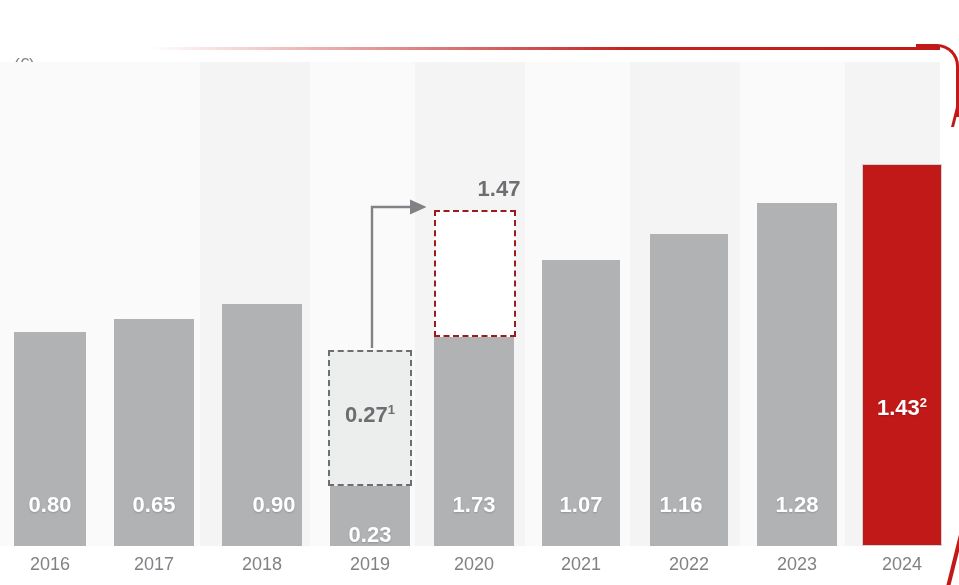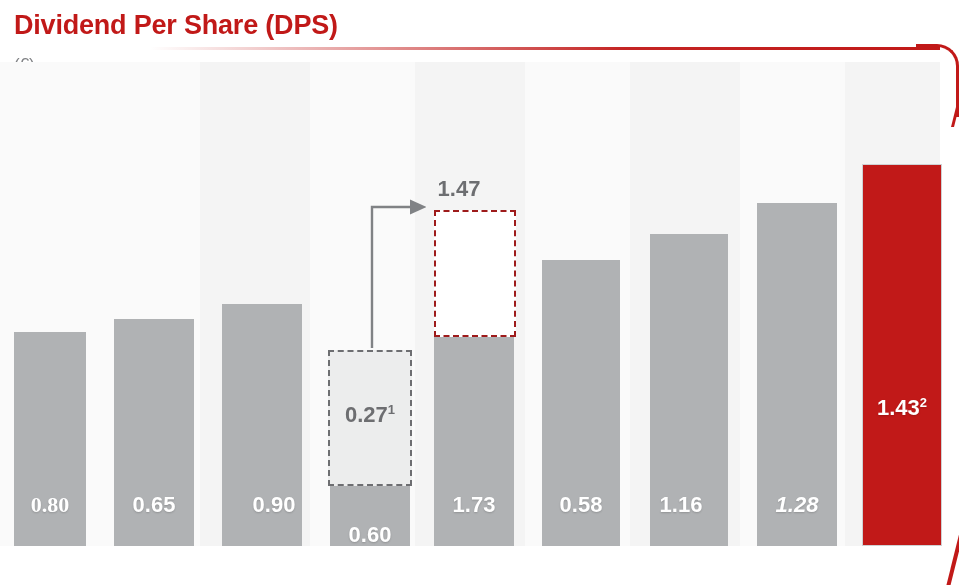--- a/index.html
+++ b/index.html
@@ -190,69 +190,81 @@
 </style>
 </head>
 <body>
 
 <div id="slide">
 
   <div class="frame-line"></div>
   <div class="frame-corner"></div>
   <div class="frame-slash"></div>
 
-  <div class="chart-title">Dividend Per Share (DPS)</div>
   <div class="chart-subtitle">(€)</div>
 
   <div class="plot">
 
     <div id="bands">
         <div class="band" style="left: 0px; width: 200px;"></div>
         <div class="band alt" style="left: 200px; width: 110px;"></div>
         <div class="band" style="left: 310px; width: 105px;"></div>
         <div class="band alt" style="left: 415px; width: 110px;"></div>
         <div class="band" style="left: 525px; width: 105px;"></div>
         <div class="band alt" style="left: 630px; width: 110px;"></div>
         <div class="band" style="left: 740px; width: 105px;"></div>
         <div class="band alt" style="left: 845px; width: 95px;"></div>
       </div>
 
     <div id="bars">
         <div class="bar" style="left: 14px; width: 72px; height: 214px;"></div>
-        <div class="bar-label" style="left: 14px; width: 72px; top: 430px; font-family: Liberation Serif, serif;">0.80</div>
+        <div class="bar-label" style="left: 14px; width: 72px; top: 430px;">0.80</div>
         <div class="bar" style="left: 114px; width: 80px; height: 227px;"></div>
         <div class="bar-label" style="left: 114px; width: 80px; top: 430px;">0.65</div>
         <div class="bar" style="left: 222px; width: 80px; height: 242px;"></div>
         <div class="bar-label" style="left: 222px; width: 104px; top: 430px;">0.90</div>
         <div class="bar" style="left: 330px; width: 80px; height: 121px;"></div>
-        <div class="bar-label" style="left: 330px; width: 80px; top: 460px;">0.60</div>
+        <div class="bar-label" style="left: 330px; width: 80px; top: 460px;">0.23</div>
         <div class="bar" style="left: 434px; width: 80px; height: 270px;"></div>
         <div class="bar-label" style="left: 434px; width: 80px; top: 430px;">1.73</div>
         <div class="bar" style="left: 542px; width: 78px; height: 286px;"></div>
-        <div class="bar-label" style="left: 542px; width: 78px; top: 430px;">0.58</div>
+        <div class="bar-label" style="left: 542px; width: 78px; top: 430px;">1.07</div>
         <div class="bar" style="left: 650px; width: 78px; height: 312px;"></div>
         <div class="bar-label" style="left: 650px; width: 62px; top: 430px;">1.16</div>
         <div class="bar" style="left: 757px; width: 80px; height: 343px;"></div>
-        <div class="bar-label" style="left: 757px; width: 80px; top: 430px; font-style: italic;">1.28</div>
+        <div class="bar-label" style="left: 757px; width: 80px; top: 430px;">1.28</div>
         <div class="bar highlight" style="left: 862px; width: 80px; height: 382px;"></div>
         <div class="bar-label" style="left: 862px; width: 80px; top: 333px;">1.43<sup>2</sup></div>
       </div>
 
     <div id="ghost-seg" class="ghost-seg" style="left: 328px; width: 84px; top: 288px; height: 136px;"></div>
     <div id="ghost-label" class="ghost-label" style="left: 328px; width: 84px; top: 340px;">
       <span>0.27</span><sup>1</sup>
     </div>
 
     <div id="proforma-box" class="proforma-box" style="left: 434px; width: 82px; top: 148px; height: 127px;"></div>
-    <div id="proforma-label" class="proforma-label" style="left: 418px; width: 82px; top: 114px;">1.47</div>
+    <div id="proforma-label" class="proforma-label" style="left: 458px; width: 82px; top: 114px;">1.47</div>
 
     <svg class="connector" viewBox="0 0 959 484">
       <defs>
         <marker id="arrowhead" markerWidth="7" markerHeight="7" refX="1" refY="3.2" orient="auto">
           <polygon points="0 0, 7 3.2, 0 6.4" fill="#808285"></polygon>
         </marker>
       </defs>
       <path d="M 372 286 L 372 145 L 412 145" fill="none" stroke="#808285" stroke-width="2.4" marker-end="url(#arrowhead)"></path>
     </svg>
   </div>
 
+  <div class="xaxis">
+    <div id="ticks">
+        <div class="xtick" style="left: 14px; width: 72px;">2016</div>
+        <div class="xtick" style="left: 114px; width: 80px;">2017</div>
+        <div class="xtick" style="left: 222px; width: 80px;">2018</div>
+        <div class="xtick" style="left: 330px; width: 80px;">2019</div>
+        <div class="xtick" style="left: 434px; width: 80px;">2020</div>
+        <div class="xtick" style="left: 542px; width: 78px;">2021</div>
+        <div class="xtick" style="left: 650px; width: 78px;">2022</div>
+        <div class="xtick" style="left: 757px; width: 80px;">2023</div>
+        <div class="xtick" style="left: 862px; width: 80px;">2024</div>
+      </div>
+  </div>
 
 </div>
 
 </body></html>

